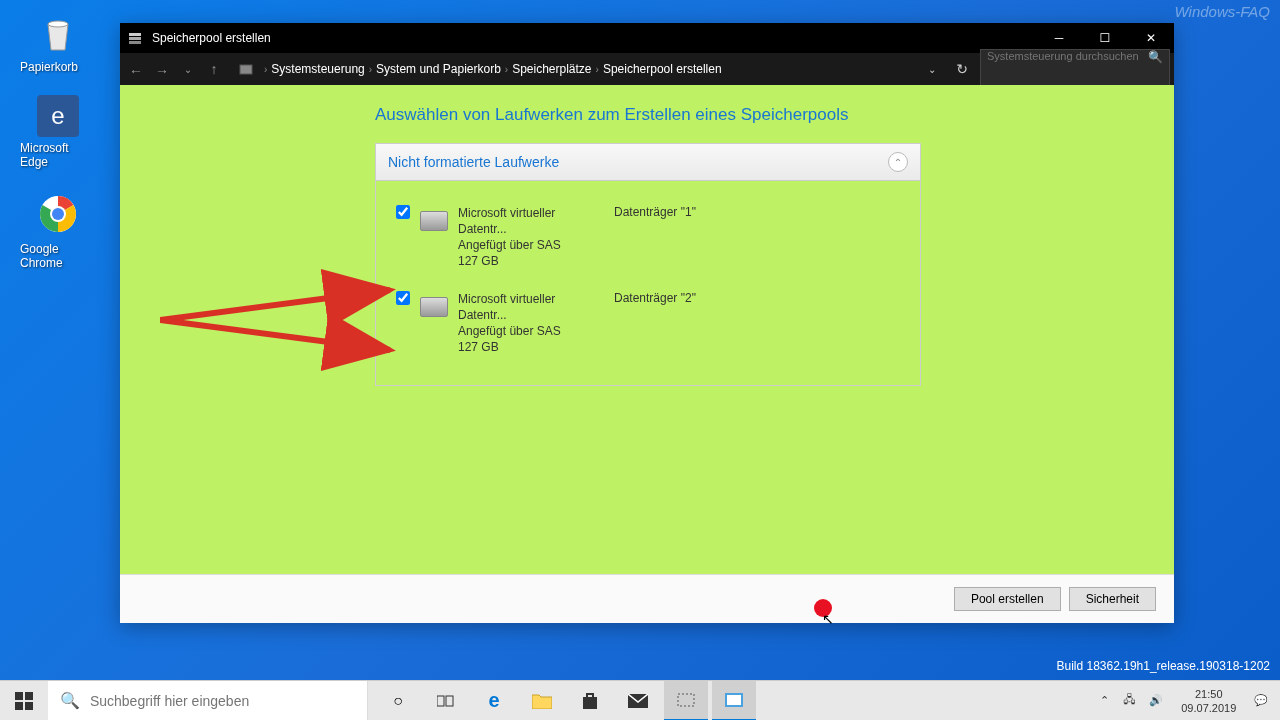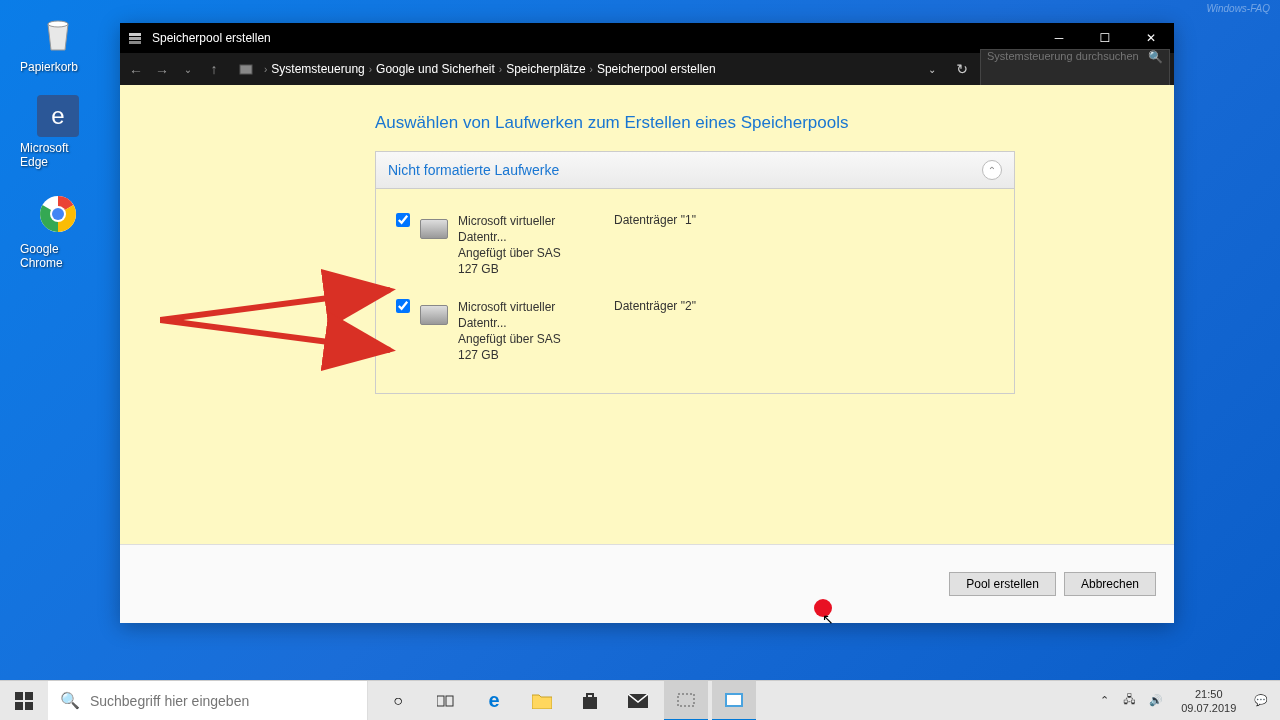--- a/index.html
+++ b/index.html
@@ -22,48 +22,48 @@
 .navbar{height:32px;background:#1a1a1a;display:flex;align-items:center;padding:0 4px;gap:2px}
 .nav-btn{width:24px;height:24px;display:flex;align-items:center;justify-content:center;color:#999;cursor:pointer;font-size:14px}
 .breadcrumb{display:flex;align-items:center;gap:4px;color:#fff;font-size:12px;margin-left:4px;flex:1}
 .breadcrumb-item{cursor:pointer}
 .breadcrumb-sep{color:#888;font-size:10px}
 .nav-right{display:flex;align-items:center;gap:6px}
 .refresh-btn{color:#ccc;cursor:pointer;font-size:14px;padding:0 6px}
 .search-box{width:190px;height:40px;background:#2a2a2a;border:1px solid #444;display:flex;align-items:flex-start;padding:0 6px}
 .search-box input{background:transparent;border:none;color:#888;font-size:11px;flex:1;outline:none}
 .search-box .search-icon{color:#888;font-size:12px}
-.content{flex:1;background:#fef9c3;padding:28px 0;overflow:auto;position:relative}
+.content{flex:1;background:#bef264;padding:20px 0;overflow:auto;position:relative}
 .heading{color:#1976d2;font-size:17px;font-weight:400;text-align:left;margin-left:255px;margin-bottom:18px}
-.drive-panel{width:640px;margin-left:255px;border:1px solid #ccc}
+.drive-panel{width:546px;margin-left:255px;border:1px solid #ccc}
 .panel-header{background:linear-gradient(#f8f8f8,#eaeaea);border-bottom:1px solid #ccc;padding:8px 12px;display:flex;align-items:center;justify-content:space-between}
 .panel-title{color:#1976d2;font-size:14px}
 .collapse-btn{width:20px;height:20px;border:1px solid #bbb;border-radius:50%;display:flex;align-items:center;justify-content:center;cursor:pointer;color:#888;font-size:10px;background:#fff}
 .drive-list{padding:16px 0}
 .drive-item{display:flex;padding:8px 20px 14px;gap:10px;position:relative}
 .drive-check{width:14px;height:14px;cursor:pointer}
 .drive-img{width:28px;height:20px;background:linear-gradient(#ddd,#999);border-radius:2px;border:1px solid #888;margin-top:6px}
 .drive-info{display:flex;gap:16px}
 .drive-col1{width:140px;font-size:12px;color:#333;line-height:16px}
 .drive-col2{font-size:12px;color:#333}
-.footer{border-top:1px solid #ddd;padding:27px 18px;display:flex;justify-content:flex-end;gap:8px;background:#fafafa}
+.footer{border-top:1px solid #ddd;padding:12px 18px;display:flex;justify-content:flex-end;gap:8px;background:#fafafa}
 .btn{padding:4px 16px;font-size:12px;border:1px solid #adadad;background:#e1e1e1;cursor:pointer;min-width:86px}
 .taskbar{position:absolute;bottom:0;left:0;width:1280px;height:40px;background:#e8e8e8;display:flex;align-items:center;border-top:1px solid #ccc}
 .start-btn{width:48px;height:40px;display:flex;align-items:center;justify-content:center;cursor:pointer}
 .start-btn svg{width:18px;height:18px}
 .search-taskbar{width:320px;height:40px;background:#fff;display:flex;align-items:center;padding:0 12px;gap:10px;border-right:1px solid #ddd}
 .search-taskbar input{border:none;outline:none;font-size:14px;flex:1;color:#be185d}
 .task-icons{display:flex;align-items:center;gap:4px;margin-left:8px}
 .task-icon{width:44px;height:40px;display:flex;align-items:center;justify-content:center;cursor:pointer;position:relative}
 .task-icon.active{background:#d0d0d0;border-bottom:2px solid #0078d7}
 .systray{margin-left:auto;display:flex;align-items:center;gap:6px;padding-right:8px;font-size:11px;color:#333}
 .systray-icon{padding:0 4px;cursor:pointer}
 .time-block{text-align:center;line-height:14px;padding:0 8px}
 .watermark{position:absolute;right:10px;bottom:45px;color:#fff;font-size:12px;text-align:right;line-height:18px}
-.watermark-top{position:absolute;right:10px;top:3px;color:rgba(255,255,255,0.4);font-size:10px;font-style:italic}
+.watermark-top{position:absolute;right:10px;top:3px;color:rgba(255,255,255,0.4);font-size:15px;font-style:italic}
 .arrows{position:absolute;left:40px;top:130px;pointer-events:none;z-index:5}
 .cursor-dot{position:absolute;width:18px;height:18px;background:#e81123;border-radius:50%;left:694px;top:576px;z-index:10;pointer-events:none}
 .cursor-arrow{position:absolute;left:702px;top:588px;z-index:11;pointer-events:none;font-size:14px;color:#000}
 </style>
 </head>
 <body>
 
 <div class="desktop-icon recycle-bin">
   <div class="icon-box">
     <svg viewBox="0 0 40 40">
@@ -117,21 +117,21 @@
     <div class="nav-btn">↑</div>
     <div class="nav-btn" style="margin-left:6px">
       <svg width="14" height="14" viewBox="0 0 14 14">
           <rect x="1" y="3" width="12" height="9" fill="#888" stroke="#555"></rect>
         </svg>
     </div>
     <div class="breadcrumb">
       <span class="breadcrumb-sep">›</span>
       <span class="breadcrumb-item">Systemsteuerung</span>
       <span class="breadcrumb-sep">›</span>
-      <span class="breadcrumb-item">Google und Sicherheit</span>
+      <span class="breadcrumb-item">System und Papierkorb</span>
       <span class="breadcrumb-sep">›</span>
       <span class="breadcrumb-item">Speicherplätze</span>
       <span class="breadcrumb-sep">›</span>
       <span class="breadcrumb-item">Speicherpool erstellen</span>
     </div>
     <div class="nav-right">
       <span class="nav-btn" style="font-size:10px;color:#ccc">⌄</span>
       <span class="refresh-btn">↻</span>
       <div class="search-box">
         <input type="text" placeholder="Systemsteuerung durchsuchen" style="">
@@ -181,29 +181,30 @@
             <path d="M0,0 L12,5 L0,10 Z" fill="#d93025"></path>
           </marker>
         </defs>
       <line x1="0" y1="105" x2="230" y2="75" stroke="#d93025" stroke-width="6" marker-end="url(#ah)"></line>
       <line x1="0" y1="105" x2="230" y2="135" stroke="#d93025" stroke-width="6" marker-end="url(#ah)"></line>
     </svg>
   </div>
 
   <div class="footer">
     <button class="btn">Pool erstellen</button>
-    <button class="btn">Abbrechen</button>
+    <button class="btn">Sicherheit</button>
   </div>
 
   <div class="cursor-dot"></div>
   <div class="cursor-arrow">↖</div>
 </div>
 
 <div class="watermark-top">Windows-FAQ</div>
 <div class="watermark">
+  <div>Build 18362.19h1_release.190318-1202</div>
 </div>
 
 <div class="taskbar">
   <div class="start-btn">
     <svg viewBox="0 0 18 18">
         <rect x="0" y="0" width="8" height="8" fill="#333"></rect>
         <rect x="10" y="0" width="8" height="8" fill="#333"></rect>
         <rect x="0" y="10" width="8" height="8" fill="#333"></rect>
         <rect x="10" y="10" width="8" height="8" fill="#333"></rect>
       </svg>

